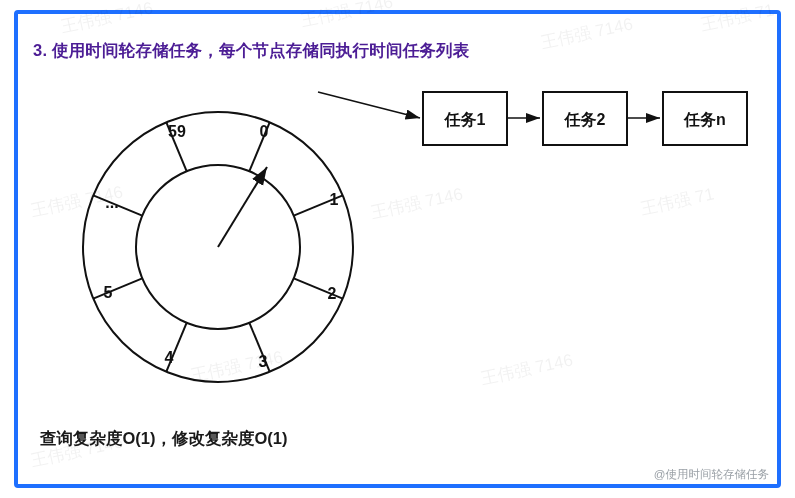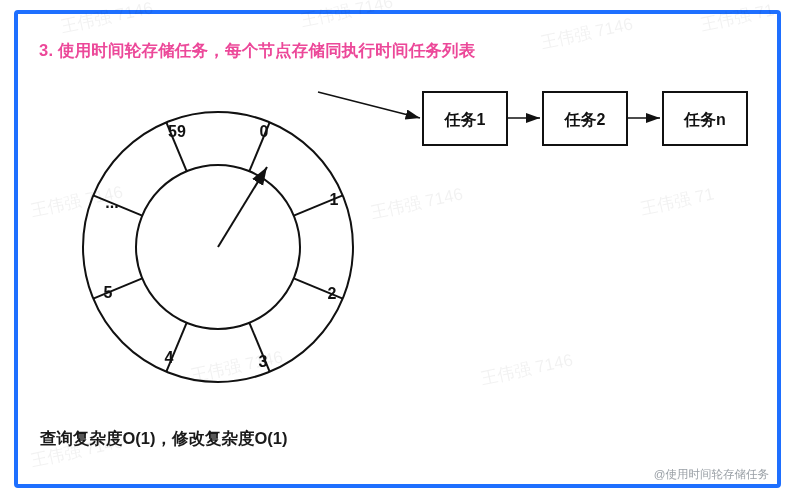--- a/index.html
+++ b/index.html
@@ -37,24 +37,24 @@
     color: rgba(0,0,0,0.055);
     font-size: 17px;
     font-family: "Liberation Sans", sans-serif;
     white-space: nowrap;
     transform: rotate(-12deg);
     user-select: none;
     pointer-events: none;
   }
   .title {
     position: absolute;
-    left: 39px;
+    left: 33px;
     top: 40px;
     font-size: 16.5px;
-    color: #ec4899;
+    color: #4c1d95;
     font-weight: 700;
     letter-spacing: 0.2px;
   }
   .footer-text {
     position: absolute;
     left: 40px;
     top: 428px;
     font-size: 16.5px;
     color: #1a1a1a;
     font-weight: 700;

